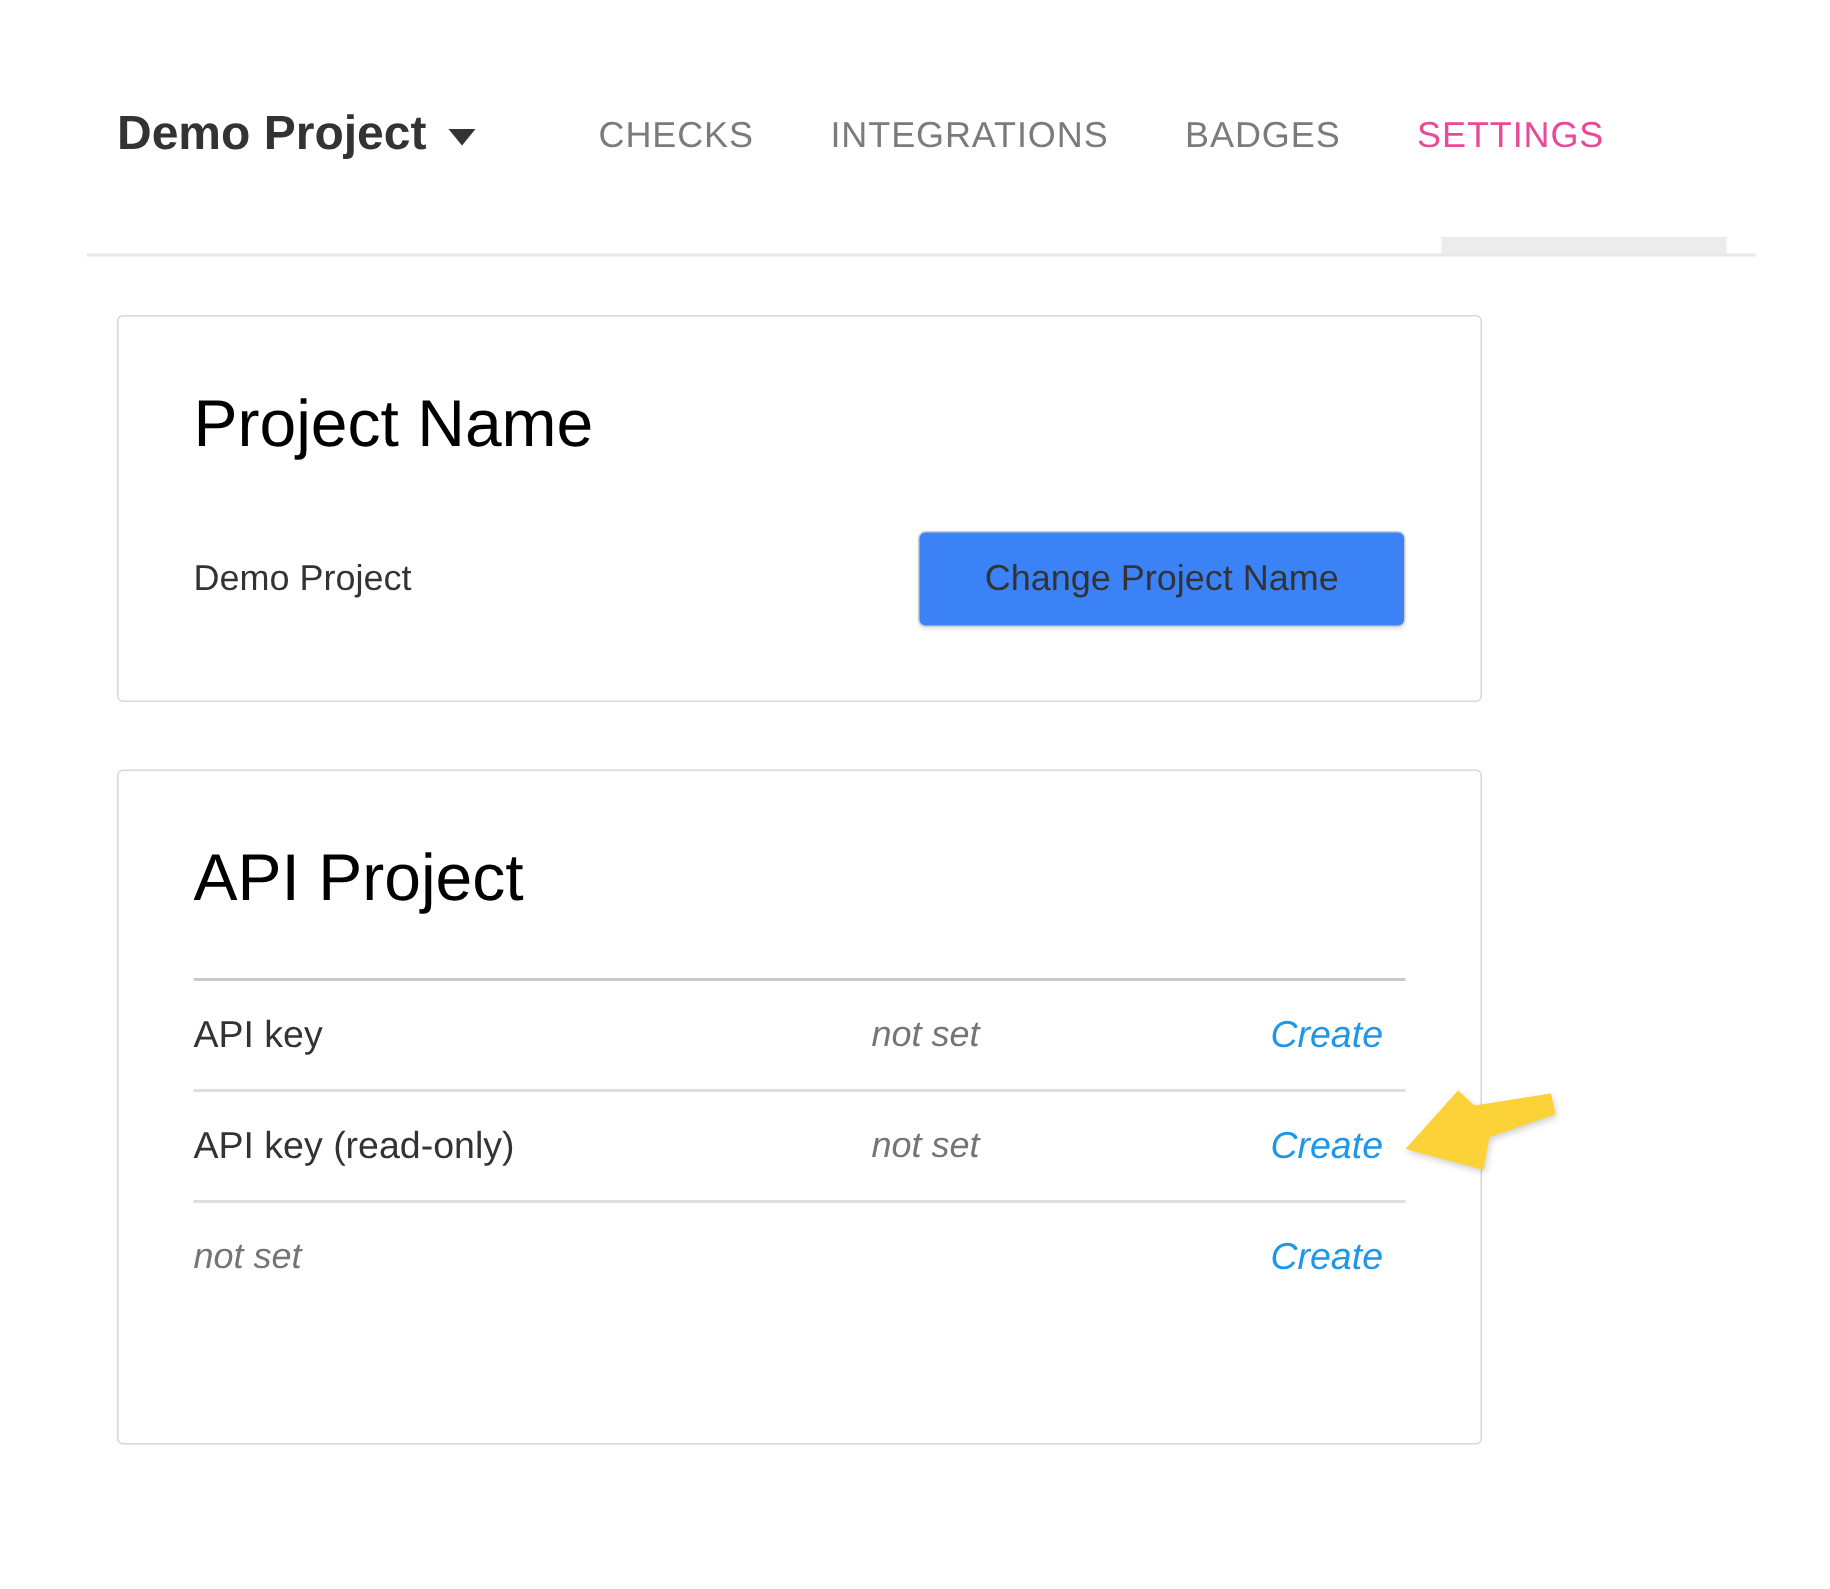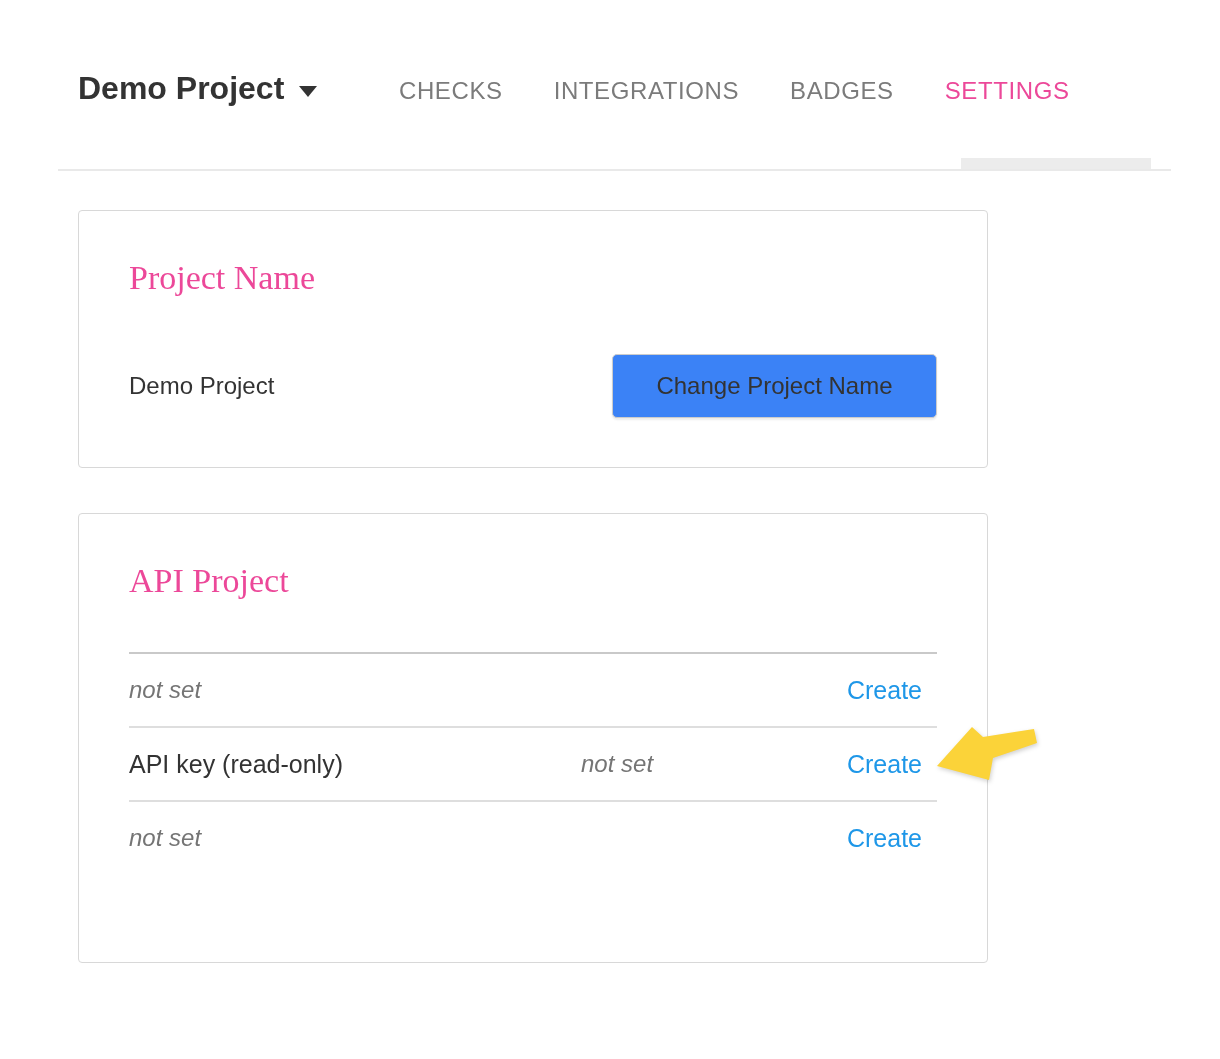--- a/index.html
+++ b/index.html
@@ -36,22 +36,22 @@
   }
 
   
   .card {
     position:absolute; left:78px; width:908px;
     background:#ffffff; border:1px solid #d8d8d8; border-radius:4px;
   }
   .card-project-name { top:210px; height:256px; }
   .card-api-access  { top:513px; height:448px; }
   .card h1 {
-    margin:48px 50px 0 50px; font-size:34px; font-weight:400;
-    color:#ec4899; line-height:1.1;font-family:Liberation Serif, serif;
+    margin:48px 50px 0 50px; font-size:44px; font-weight:400;
+    color:#000000; line-height:1.1;
   }
 
   
   .pn-row {
     position:absolute; left:50px; right:50px; top:143px;
     display:flex; align-items:center; justify-content:space-between;
   }
   .pn-current { font-size:24px; color:#333333; }
   .pn-button {
     width:325px; height:64px; font-size:24px; color:#333333;
@@ -65,21 +65,21 @@
     position:absolute; left:50px; right:50px; top:138px;
     border-top:2px solid #c9c9c9;
   }
   .api-row {
     display:flex; align-items:center; height:72px;
     border-bottom:2px solid #dedede;
   }
   .api-row:last-child { border-bottom:none; }
   .api-label { width:452px; font-size:25px; color:#333333; }
   .api-value { width:260px; font-size:24px; font-style:italic; color:#757575; }
-  .api-action { flex:1; text-align:right; padding-right:15px; }
+  .api-action { flex:1; text-align:right; padding-right:15px;font-style:italic; }
   .api-action a {
     font-size:25px; color:#1e97e8; text-decoration:none; cursor:pointer;
   }
 
   
   .anno-arrow {
     position:absolute; left:933px; top:722px; width:108px; height:62px; z-index:5;
     filter:drop-shadow(1px 2px 2px rgba(0,0,0,0.18));
   }
 </style>
@@ -107,20 +107,21 @@
     <span class="pn-current">Demo Project</span>
     <button class="pn-button">Change Project Name</button>
   </div>
 </div>
 
 <div class="card card-api-access">
   <h1>API Project</h1>
   <div class="api-table">
 
     <div class="api-row">
+      <span class="api-label">API key</span>
       <span class="api-value">not set</span>
       <span class="api-action"><a>Create</a></span>
     </div>
 
     <div class="api-row">
       <span class="api-label">API key (read-only)</span>
       <span class="api-value">not set</span>
       <span class="api-action"><a>Create</a></span>
     </div>
 

